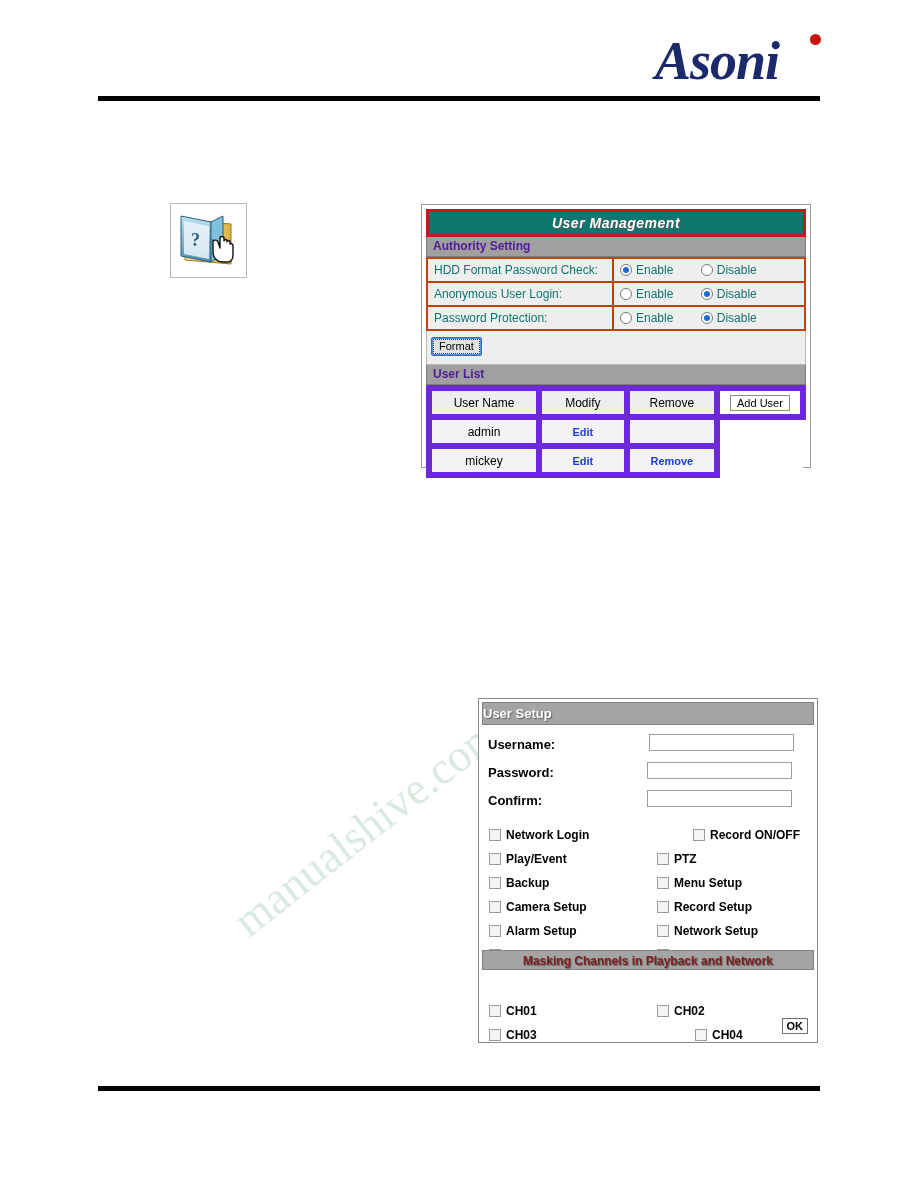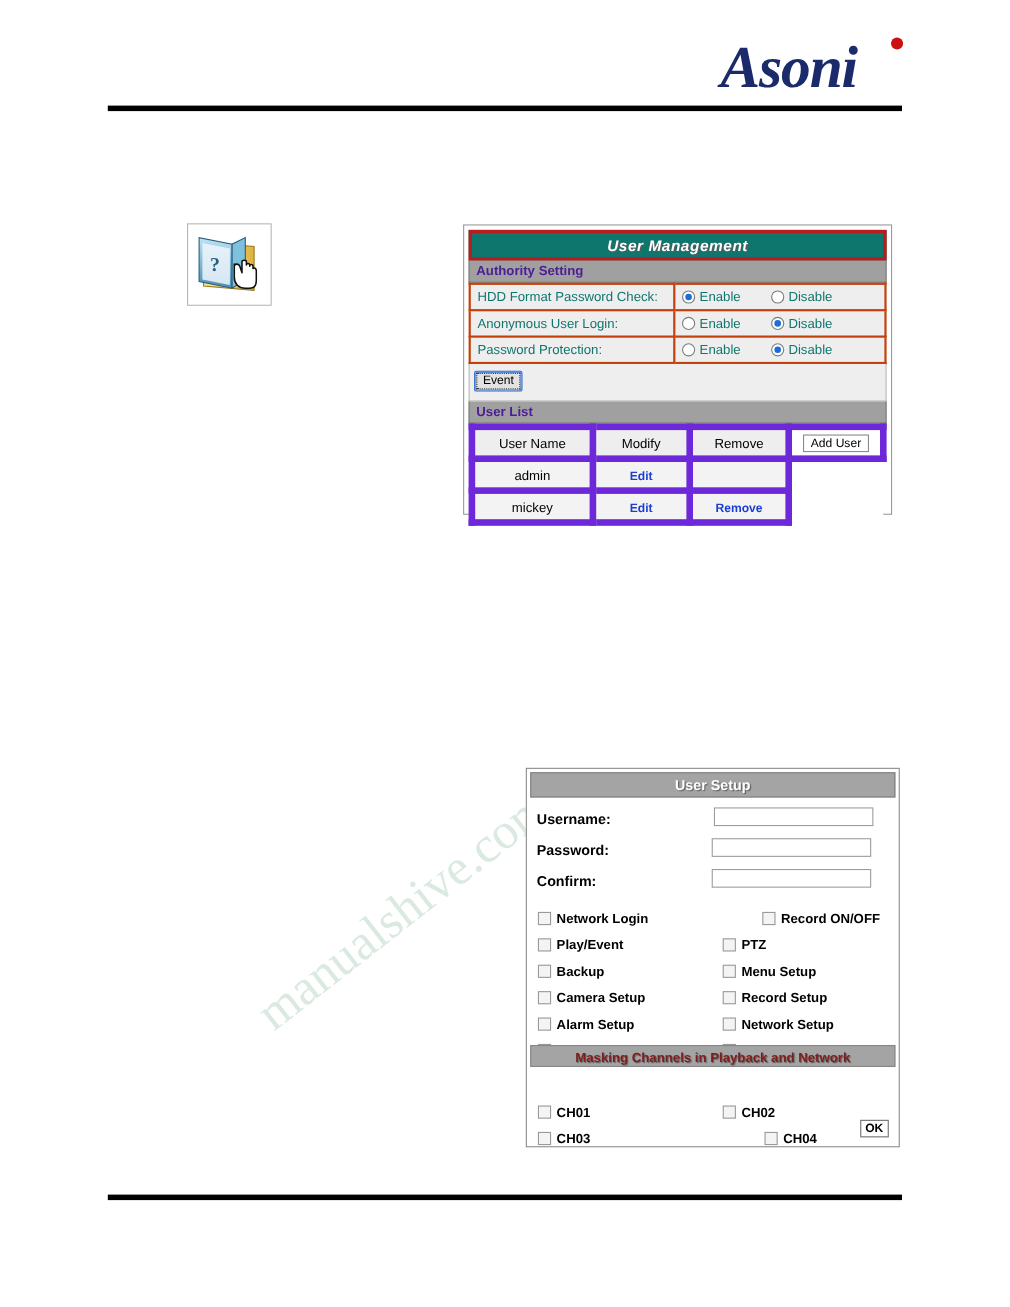--- a/index.html
+++ b/index.html
@@ -231,21 +231,20 @@
     width: 340px;
     height: 345px;
     background: #ffffff;
     border: 1px solid #8c8c8c;
   }
   .us-title {
     background: #a4a4a4;
     color: #ffffff;
     font-weight: bold;
     font-size: 13px;
-    text-align: center;
     line-height: 21px;
     height: 21px;
     margin: 3px 3px 0 3px;
     border: 1px solid #808080;
     text-shadow: 1px 1px 1px #5f5f5f;
   }
   .field-row {
     position: relative;
     height: 28px;
     font-size: 13px;
@@ -387,21 +386,21 @@
         </span>
         <span class="opt2">
           <span class="radio on"></span><span>Disable</span>
         </span>
       </td>
     </tr>
   </tbody>
     </table>
 
   <div class="apply-row">
-    <span class="btn focus">Event</span>
+    <span class="btn focus">Format</span>
   </div>
 
   <div class="section-bar">User List</div>
 
   <table class="ul-table">
     <tbody>
         <tr class="ul-head">
       <td class="col-name">User Name</td>
       <td class="col-modify">Modify</td>
       <td class="col-remove">Remove</td>

